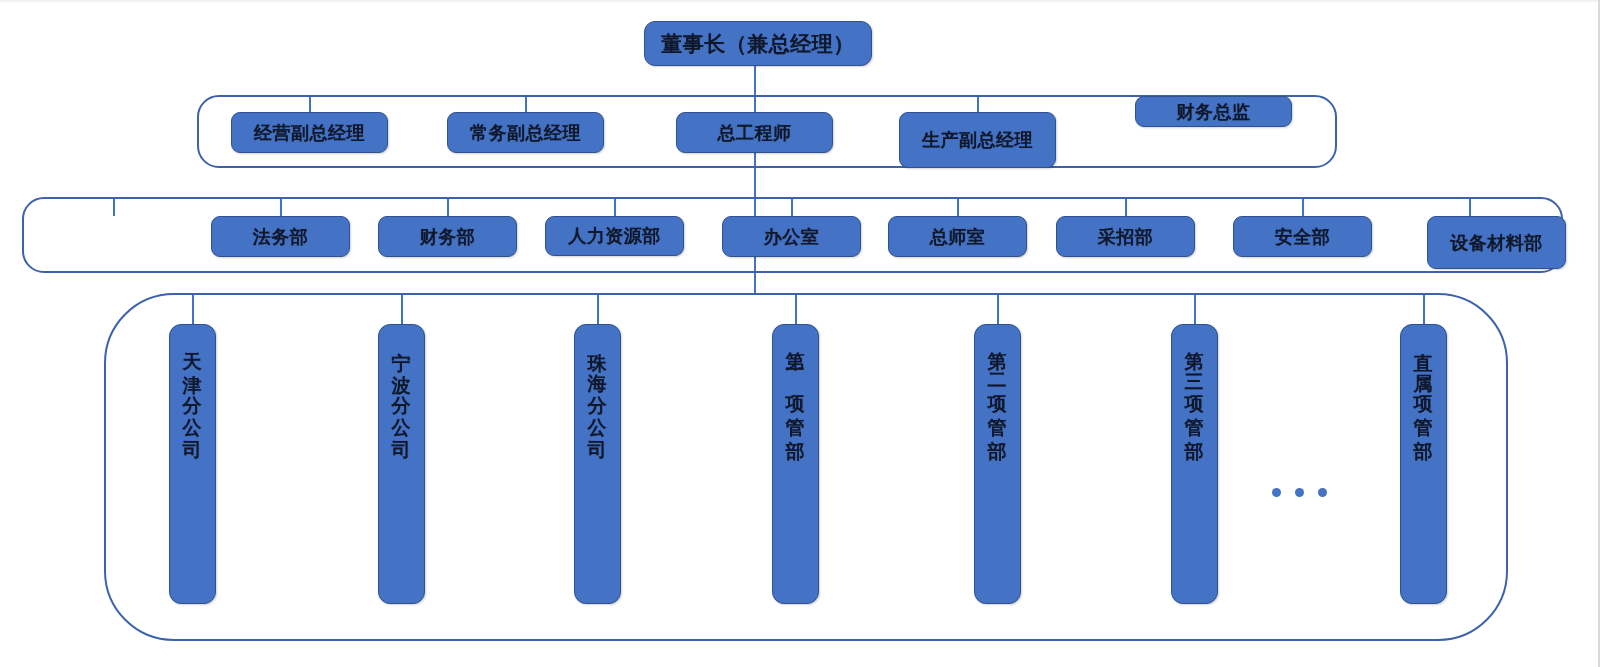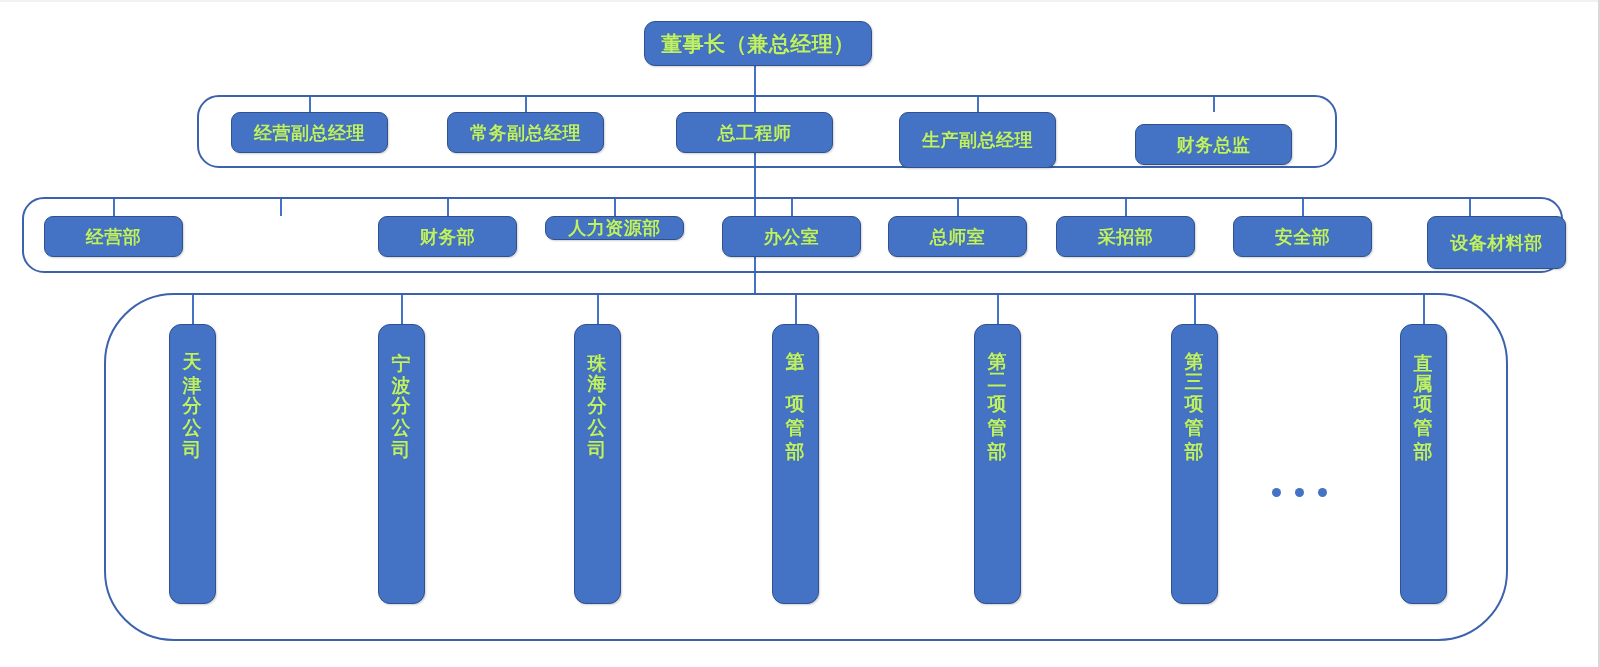--- a/index.html
+++ b/index.html
@@ -44,21 +44,21 @@
   .group-row2 { border-radius: 22px; }
   .group-row3 { border-radius: 22px; }
   .group-row4 { border-radius: 70px; }
 
   
   .node {
     position: absolute;
     background: #4472c4;
     border: 1px solid #2f528f;
     border-radius: 9px;
-    color: #bef264;
+    color: #0f172a;
     display: flex;
     align-items: center;
     justify-content: center;
     box-sizing: border-box;
     font-weight: bold;
     letter-spacing: 0.5px;
     text-shadow: 0 0 1px rgba(0,0,0,0.25);
     box-shadow: 1px 1px 2px rgba(0,0,0,0.18);
     cursor: default;
     user-select: none;
@@ -134,25 +134,25 @@
   <div class="group-box group-row3" style="left:22px;  top:197px; width:1541px; height:76px;"></div>
 
   <div class="group-box group-row4" style="left:104px; top:293px; width:1404px; height:348px;"></div>
 
   <div class="node node-root" style="left:644px; top:21px; width:228px; height:45px;">董事长（兼总经理）</div>
 
   <div class="node node-exec" style="left:231px;  top:112px; width:157px; height:41px;">经营副总经理</div>
   <div class="node node-exec" style="left:447px;  top:112px; width:157px; height:41px;">常务副总经理</div>
   <div class="node node-exec" style="left:676px;  top:112px; width:157px; height:41px;">总工程师</div>
   <div class="node node-exec" style="left:899px;  top:112px; width:157px; height:56px;">生产副总经理</div>
-  <div class="node node-exec" style="left:1135px; top:124px; width:157px; height:41px;">财务总监</div>
+  <div class="node node-exec" style="left:1135px; top:96px; width:157px; height:31px;">财务总监</div>
 
-  <div class="node node-dept" style="left:44px;   top:216px; width:139px; height:41px;">经营部</div>
+  <div class="node node-dept" style="left:211px;  top:216px; width:139px; height:41px;">法务部</div>
   <div class="node node-dept" style="left:378px;  top:216px; width:139px; height:41px;">财务部</div>
-  <div class="node node-dept" style="left:545px;  top:216px; width:139px; height:24px;">人力资源部</div>
+  <div class="node node-dept" style="left:545px;  top:216px; width:139px; height:40px;">人力资源部</div>
   <div class="node node-dept" style="left:888px;  top:216px; width:139px; height:41px;">总师室</div>
   <div class="node node-dept" style="left:722px;  top:216px; width:139px; height:41px;">办公室</div>
   <div class="node node-dept" style="left:1056px; top:216px; width:139px; height:41px;">采招部</div>
   <div class="node node-dept" style="left:1233px; top:216px; width:139px; height:41px;text-align:center;">安全部</div>
   <div class="node node-dept" style="left:1400px; top:216px; width:139px; height:53px;margin-left:27px;">设备材料部</div>
 
   <div class="node node-branch" style="left:169px;  top:324px; width:47px; height:280px;">天津分公司</div>
   <div class="node node-branch" style="left:378px;  top:324px; width:47px; height:280px;">宁波分公司</div>
   <div class="node node-branch" style="left:574px;  top:324px; width:47px; height:280px;">珠海分公司</div>
   <div class="node node-branch" style="left:772px;  top:324px; width:47px; height:280px;">第一项管部</div>

